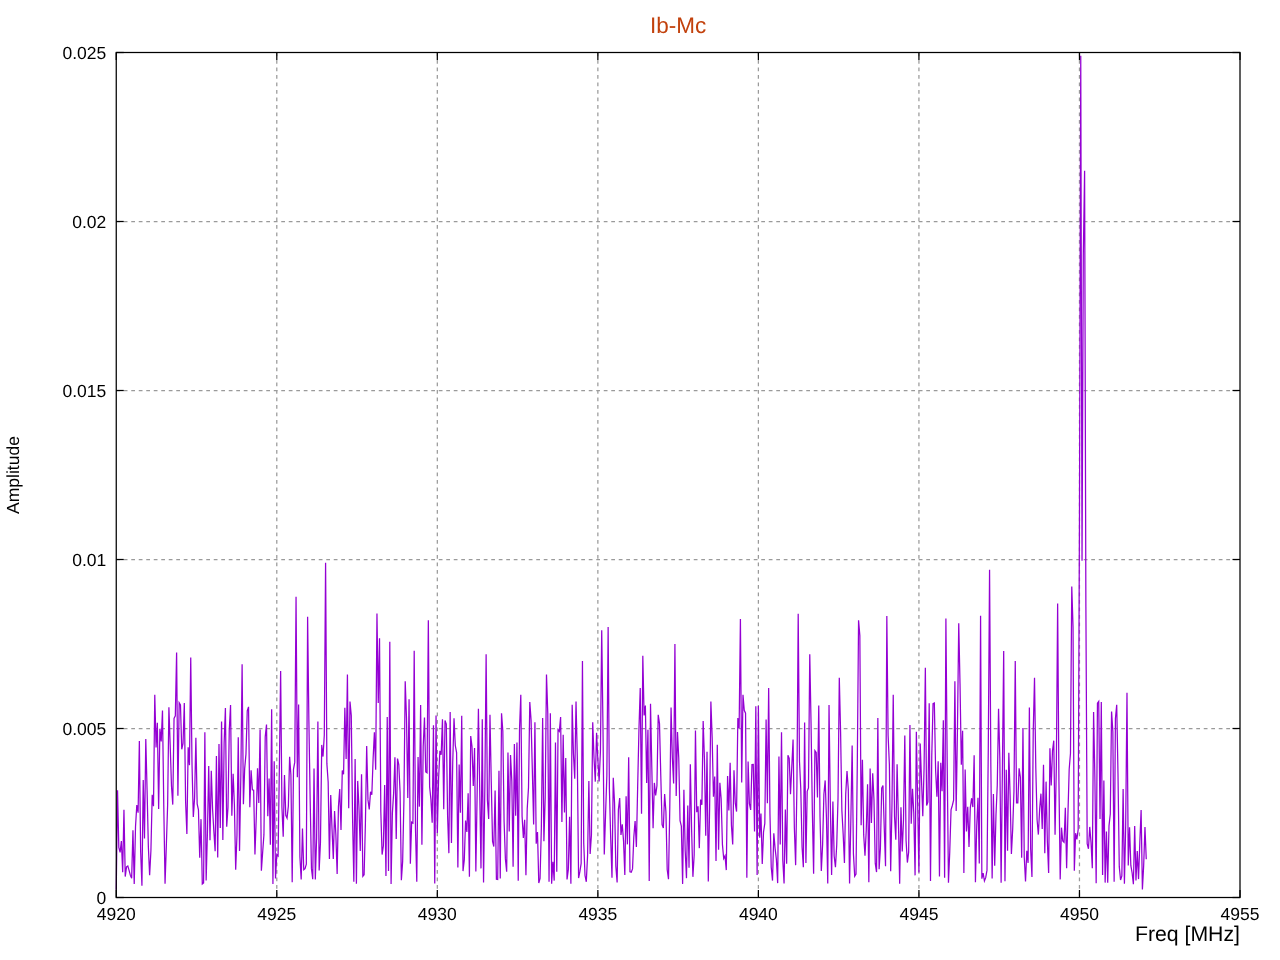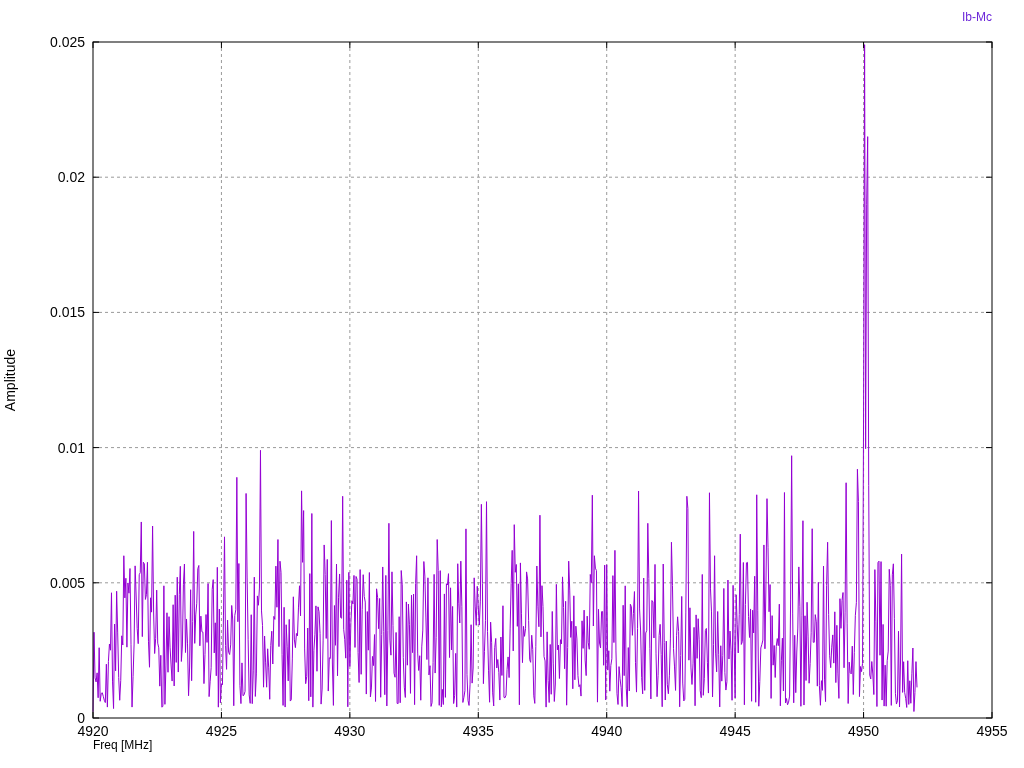--- a/index.html
+++ b/index.html
@@ -13,31 +13,31 @@
     width: 1024px;
     height: 768px;
     background: #ffffff;
     overflow: hidden;
   }
   #chart-title {
     position: absolute;
     left: 93px;
     top: 10px;
     width: 899px;
-    text-align: right;
-    font-size: 12px;
-    color: #6d28d9;
+    text-align: center;
+    font-size: 18px;
+    color: #c2410c;
   }
   #x-axis-label {
     position: absolute;
     left: 93px;
     top: 738px;
     width: 899px;
-    text-align: left;
-    font-size: 12px;
+    text-align: right;
+    font-size: 17px;
     color: #000000;
   }
   #y-axis-label {
     position: absolute;
     left: -49px;
     top: 371px;
     width: 120px;
     height: 18px;
     text-align: center;
     font-size: 14px;

